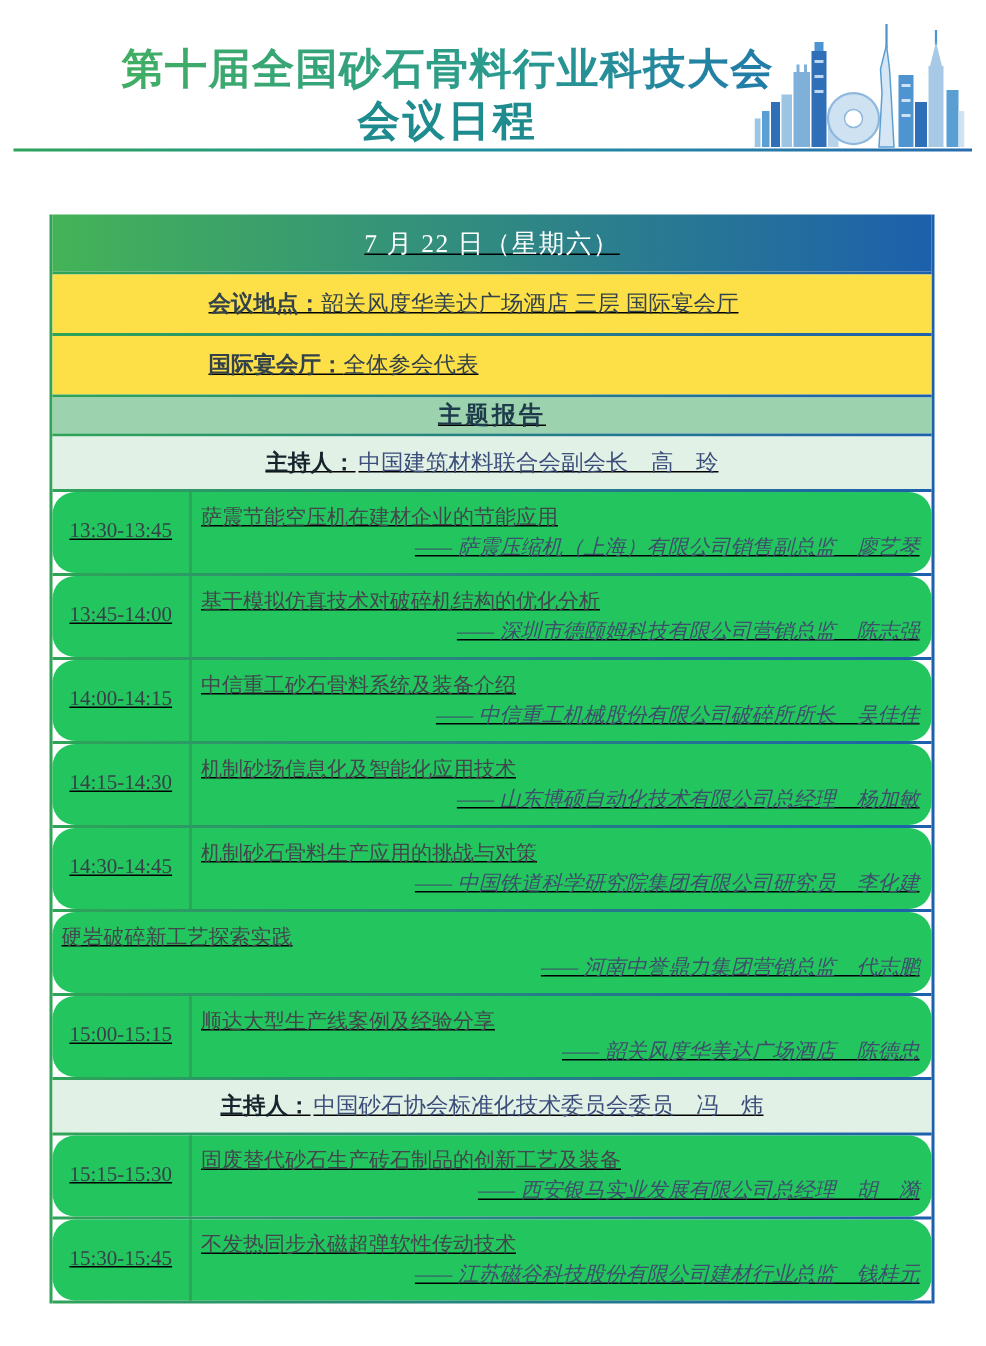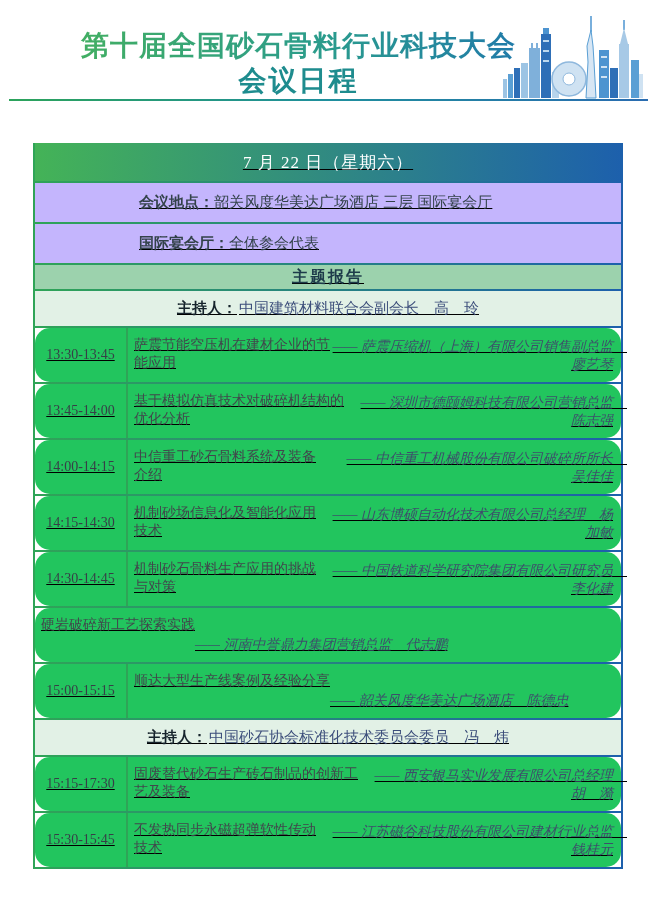--- a/index.html
+++ b/index.html
@@ -28,41 +28,41 @@
     border-left:2px solid #2fa457;border-right:2px solid #1d60ac;text-decoration:underline;
   }
   .sep{height:2px;background:linear-gradient(90deg,#2fa457,#1d60ac);}
   .row{box-sizing:border-box;}
   .row.date{
     height:38px;background:linear-gradient(90deg,#44b357,#1d60ac);
     color:#ffffff;font-family:"Liberation Serif",serif;font-size:17px;letter-spacing:1px;
     display:flex;align-items:center;justify-content:center;
   }
   .row.info{
-    height:39px;background:#c4b5fd;display:flex;align-items:center;
+    height:39px;background:#fde047;display:flex;align-items:center;
     padding-left:104px;font-size:15px;color:#33424a;
   }
   .row.info .lbl{font-weight:bold;}
   .row.section{
     height:24px;background:#9cd2ad;display:flex;align-items:center;justify-content:center;
     font-size:16px;font-weight:bold;color:#1d3b4a;letter-spacing:2px;
   }
   .row.host{
     height:35px;background:#e2f1e6;display:flex;align-items:center;justify-content:center;
     font-size:15px;
   }
   .hlbl{font-weight:bold;color:#16242c;}
   .hval{color:#3b4d7a;margin-left:2px;}
   .row.talk{min-height:54px;background:#22c55e;display:flex;border-radius:15px;}
   .talk .time{
     flex:0 0 93px;border-right:2px solid #2fa457;box-sizing:border-box;
     display:flex;align-items:center;justify-content:center;
     font-family:"Liberation Serif",serif;font-size:14px;color:#373f47;
   }
-  .talk .content{flex:1;display:flex;flex-direction:row;padding:7px 8px 8px 6px;}
+  .talk .content{flex:1;display:flex;flex-direction:column;padding:7px 8px 8px 6px;}
   .talk .ttl{font-size:14px;color:#41474c;line-height:1.3;}
   .talk .spk{
     margin-top:auto;text-align:right;font-family:"Liberation Serif",serif;
     font-style:italic;font-size:14px;color:#3d4f6b;
   }
 </style>
 </head>
 <body>
 
 <div class="header">
@@ -183,21 +183,21 @@
           <div class="spk">—— 韶关风度华美达广场酒店　陈德忠</div>
         </div>
       </div>
       <div class="sep"></div>
       <div class="row host">
         <div class="hlbl">主持人：</div>
         <div class="hval">中国砂石协会标准化技术委员会委员　冯　炜</div>
       </div>
       <div class="sep"></div>
       <div class="row talk">
-        <div class="time">15:15-17:30</div>
+        <div class="time">15:15-15:30</div>
         <div class="content">
           <div class="ttl">固废替代砂石生产砖石制品的创新工艺及装备</div>
           <div class="spk">—— 西安银马实业发展有限公司总经理　胡　漪</div>
         </div>
       </div>
       <div class="sep"></div>
       <div class="row talk">
         <div class="time">15:30-15:45</div>
         <div class="content">
           <div class="ttl">不发热同步永磁超弹软性传动技术</div>

